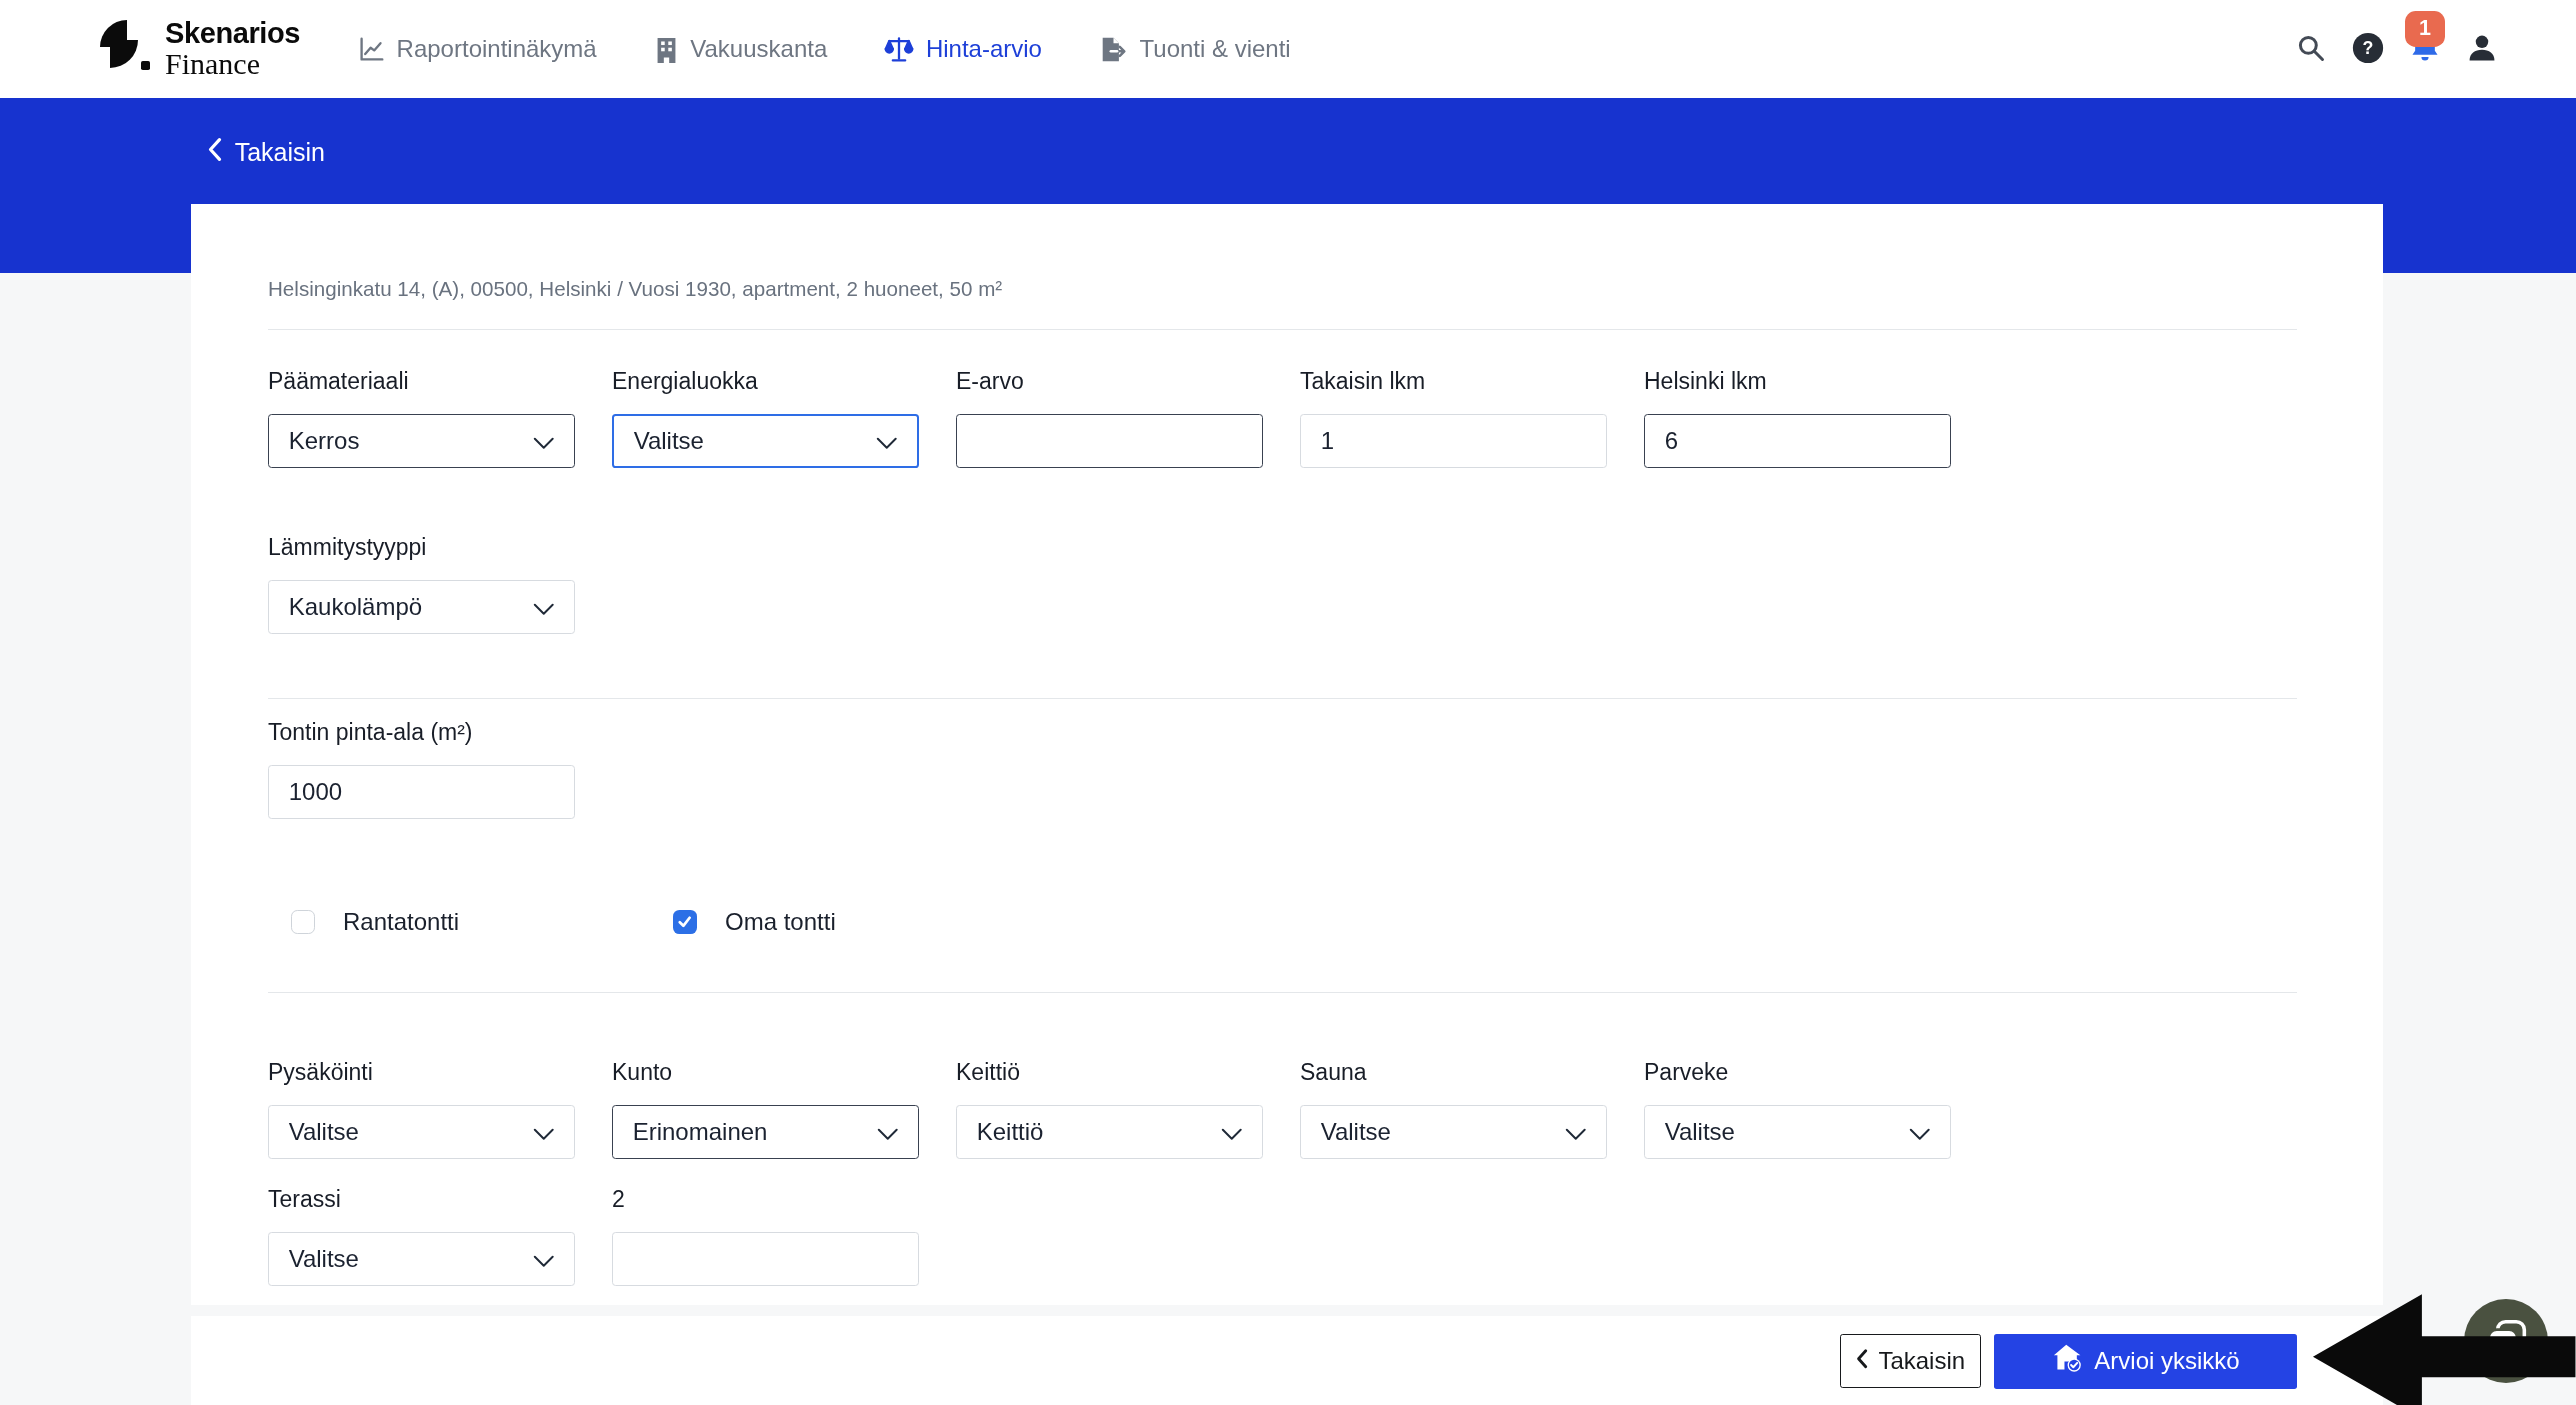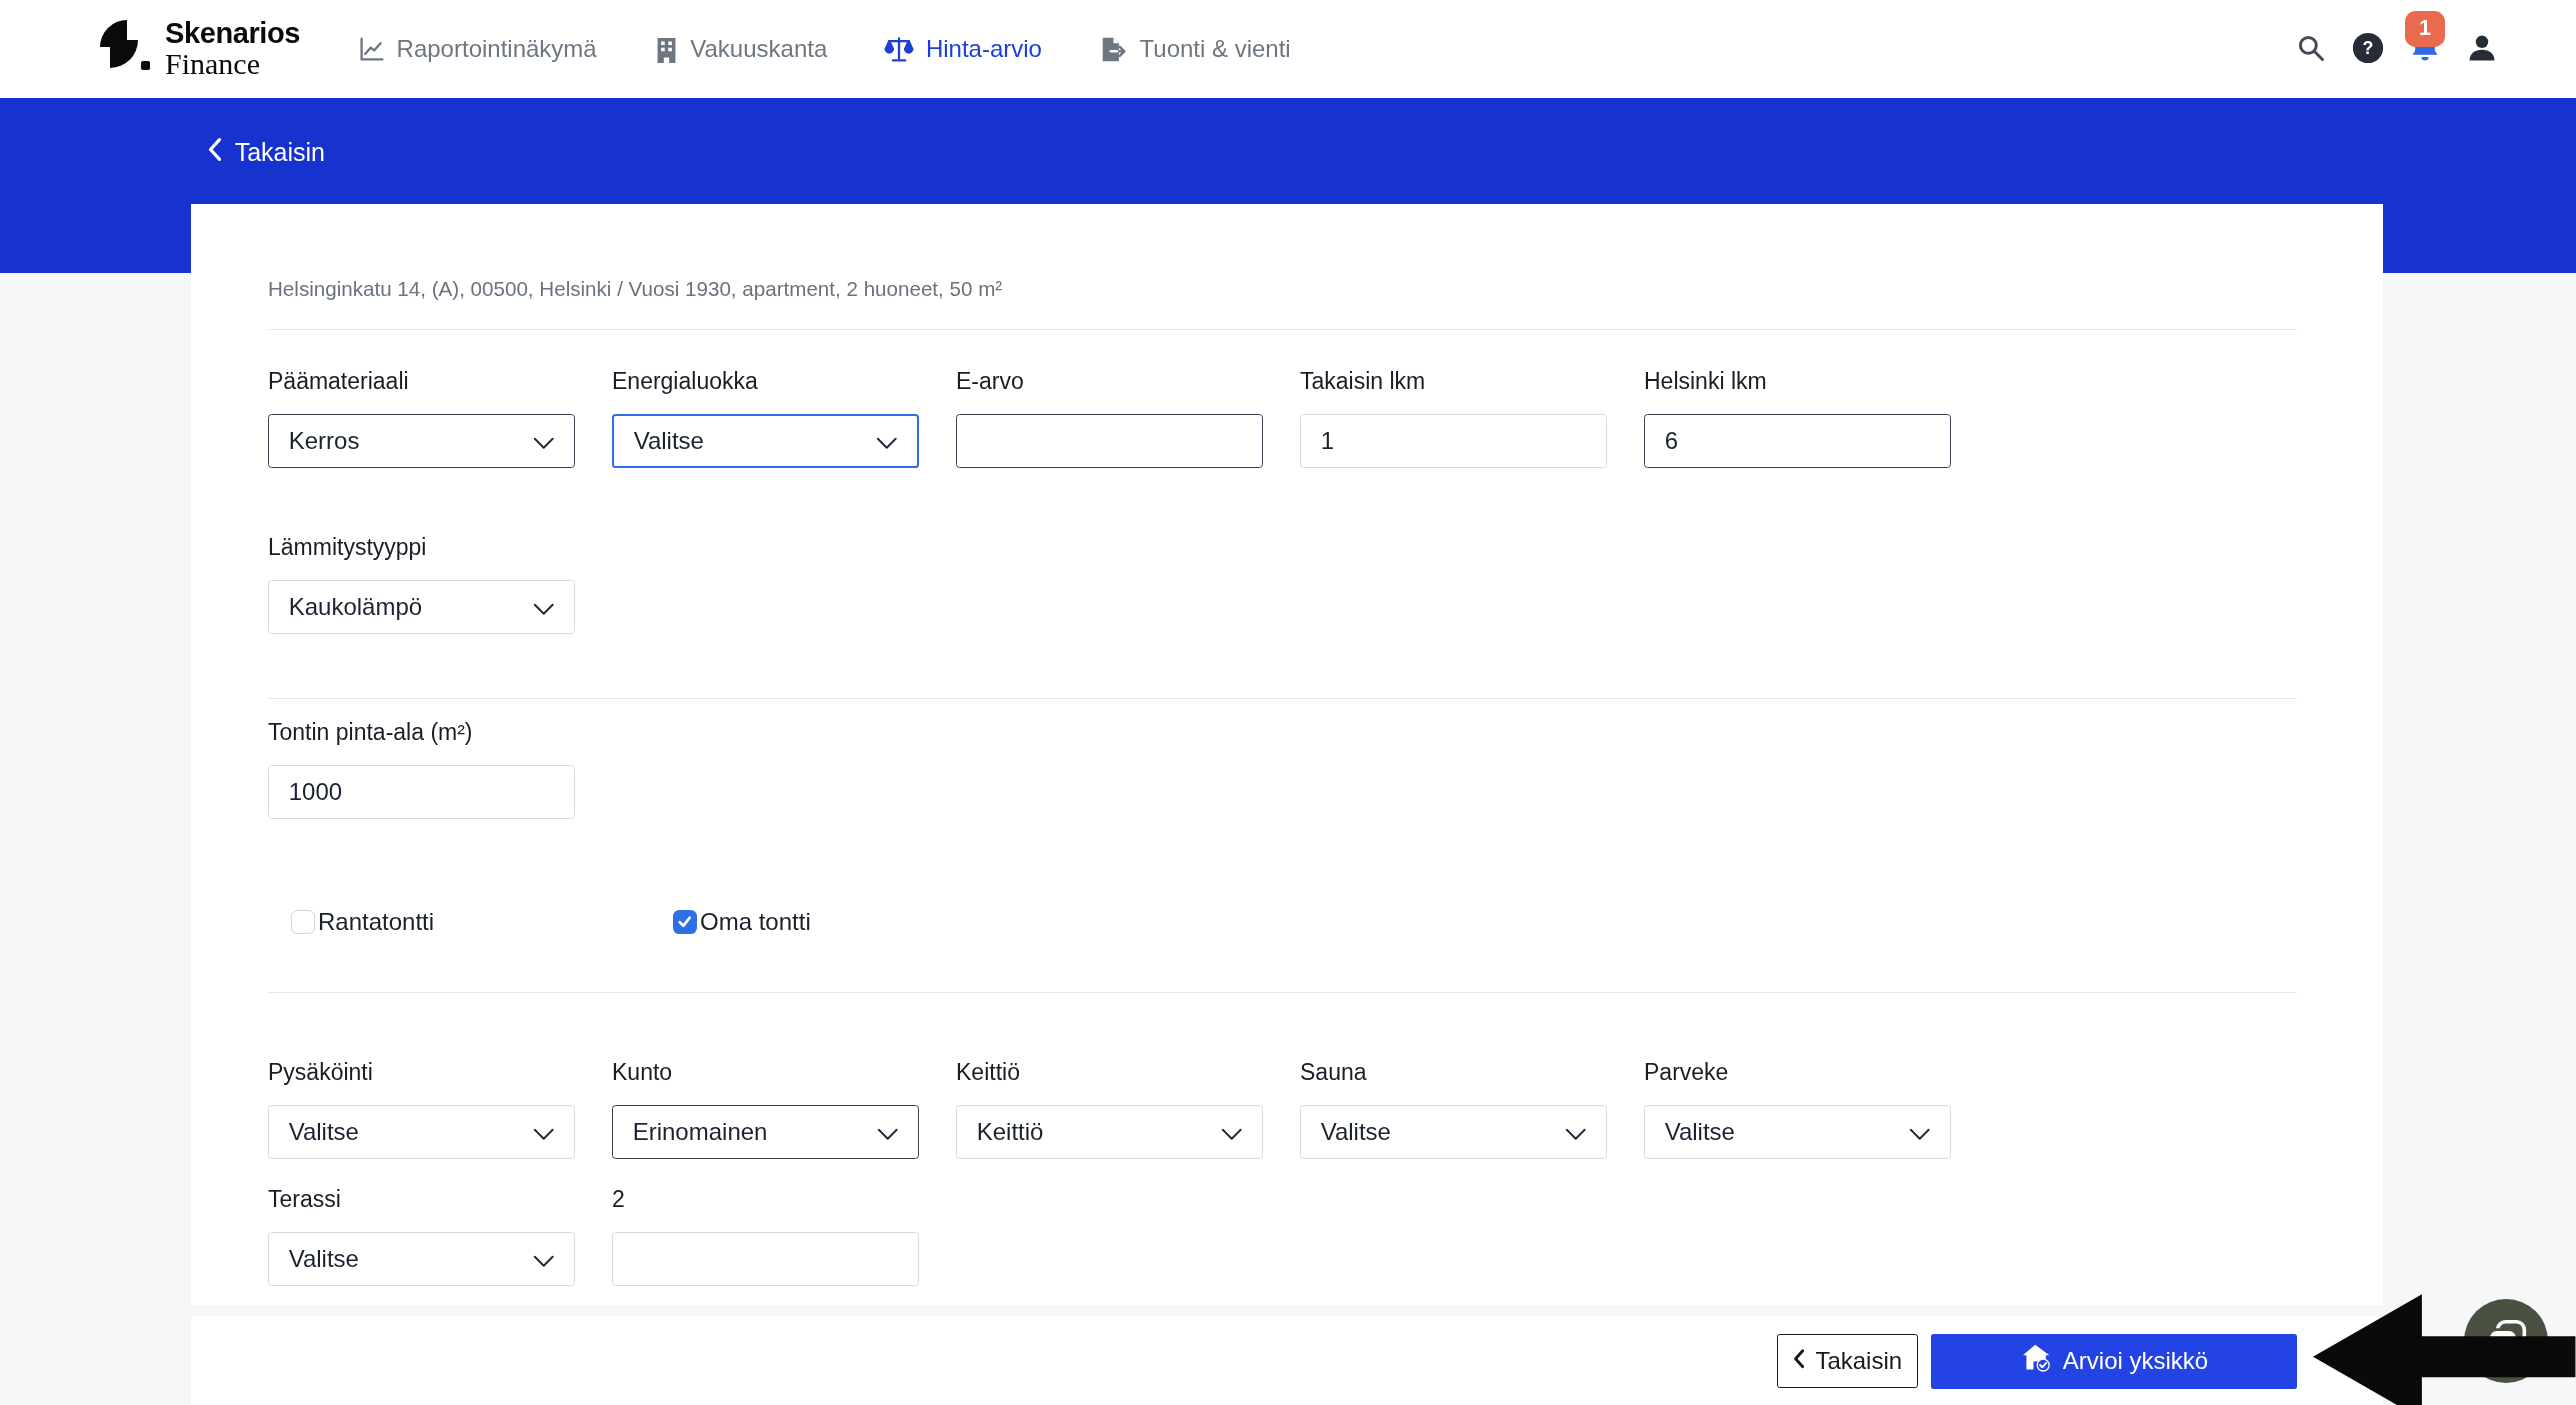--- a/index.html
+++ b/index.html
@@ -44,32 +44,32 @@
   .field-label { font-size:23px; font-weight:500; color:#181d27; line-height:29px; margin-bottom:18px; }
   .control { position:relative; height:54px; background:#fff; border-radius:3.6px; display:flex; align-items:center; padding:0 19.7px; font-size:24px; color:#1b2230; }
   .control input { border:none; outline:none; width:100%; height:100%; font-size:24px; color:#1b2230; font-family:"Liberation Sans", sans-serif; background:transparent; }
   .b-light { border:1.3px solid #d7dbe0; }
   .b-dark  { border:1.8px solid #394150; }
   .b-focus { border:2.7px solid #2e6de6; }
   .select { cursor:pointer; justify-content:space-between; }
   .sel-chevron { flex:0 0 auto; margin-left:9px; }
 
   .check-row { top:704px; height:30px; }
-  .check-group { position:absolute; display:flex; align-items:center; gap:3px; cursor:pointer; }
+  .check-group { position:absolute; display:flex; align-items:center; gap:28px; cursor:pointer; }
   .cg1 { left:23px; } .cg2 { left:405px; }
   .checkbox { width:24px; height:24px; border-radius:6.3px; display:flex; align-items:center; justify-content:center; }
   .checkbox.unchecked { background:#fff; border:1.3px solid #cfd4da; }
   .checkbox.checked { background:#2c6fe6; }
   .check-label { font-size:24px; color:#1a202c; }
 
   
   .footer { position:absolute; left:191px; top:1316px; width:2192px; height:90px; background:#ffffff; z-index:3; display:flex; align-items:center; justify-content:flex-end; padding-right:86px; gap:13.4px; }
   .btn { height:54px; display:flex; align-items:center; justify-content:center; gap:9px; font-size:24px; border-radius:2.7px; cursor:pointer; font-family:"Liberation Sans", sans-serif; }
   .btn-outline { width:141px; background:#fff; border:1.8px solid #17191c; color:#17191c; }
-  .btn-primary { width:366px; height:55px; background:#2443e4; border:none; color:#ffffff; }
+  .btn-primary { width:303px; height:55px; background:#2443e4; border:none; color:#ffffff; }
 
   
   .chat-fab { position:absolute; left:2464px; top:1299px; width:84px; height:84px; border-radius:50%; background:#4a5140; z-index:10; display:flex; align-items:center; justify-content:center; cursor:pointer; }
   .arrow-overlay { position:absolute; left:2291px; top:1280px; z-index:20; pointer-events:none; }
 </style>
 </head>
 <body>
 
 <div id="stage">
 

